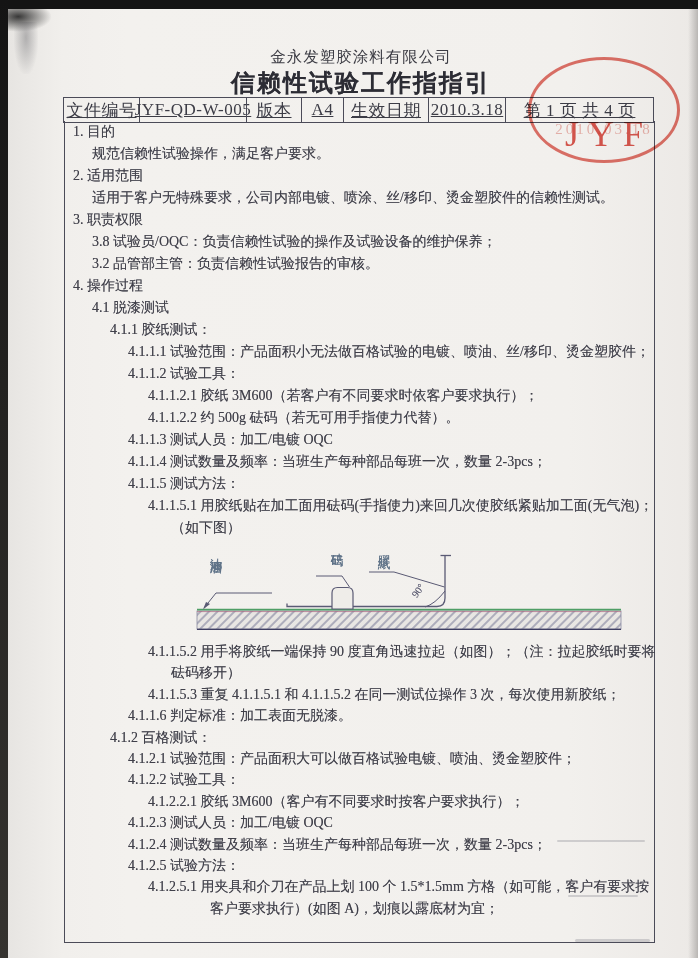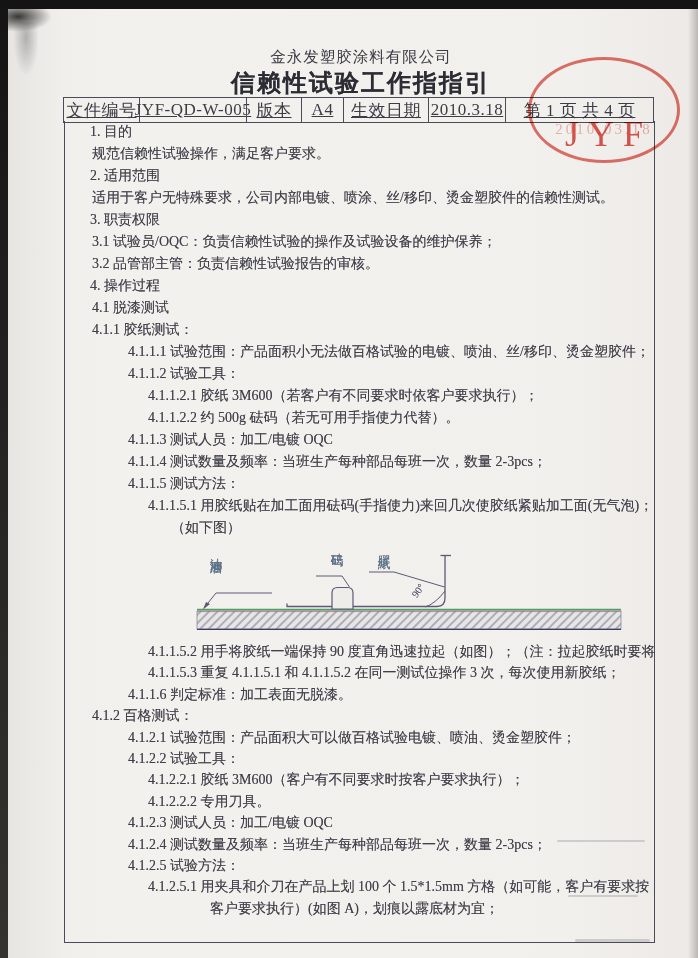--- a/index.html
+++ b/index.html
@@ -28,21 +28,21 @@
               border-left:1.2px solid #4b4b58;white-space:nowrap;letter-spacing:.5px;}
   .meta .cell:first-child{border-left:none;}
   .c0{width:75px}.c1{width:106px}.c2{width:54px}.c3{width:41px}.c4{width:84px}.c5{width:76px}.c6{width:147px}
   
   .frame{position:absolute;left:56px;top:112px;width:589px;height:821px;
          border:1.2px solid #4b4b58;border-top:none;}
   .content{position:absolute;left:56px;top:112px;width:620px;color:#40404a;
            font-size:14px;text-shadow:0 0 .5px rgba(60,60,75,.55);}
   .ln{white-space:nowrap;height:22px;line-height:22px;}
   .after .ln{height:21.4px;line-height:21.4px;}
-  .i0{padding-left:26px}.i1{padding-left:28px}.i2{padding-left:28px}.i3{padding-left:64px}
+  .i0{padding-left:9px}.i1{padding-left:28px}.i2{padding-left:46px}.i3{padding-left:64px}
   .i4{padding-left:84px}.i5{padding-left:107px}.i6{padding-left:146px}
   
   .diagram{position:relative;width:589px;height:92px;margin-top:4px;margin-bottom:6px;}
   .vlabel{position:absolute;writing-mode:vertical-rl;text-orientation:upright;
           font-size:12.5px;letter-spacing:2px;color:#5d7186;line-height:12px;
           text-shadow:0 0 .4px rgba(80,100,130,.6);}
   .angle{position:absolute;left:347px;top:42px;font-size:10px;color:#5a5a74;
          transform:rotate(-55deg);}
   
   .stamp{position:absolute;left:528px;top:57px;width:152px;height:106px;
@@ -77,21 +77,21 @@
 
     <div class="frame"></div>
 
     <div class="content">
       <div id="linesA" class="before">
           <div class="ln i0">1.  目的</div>
           <div class="ln i1">规范信赖性试验操作，满足客户要求。</div>
           <div class="ln i0">2.  适用范围</div>
           <div class="ln i1">适用于客户无特殊要求，公司内部电镀、喷涂、丝/移印、烫金塑胶件的信赖性测试。</div>
           <div class="ln i0">3.  职责权限</div>
-          <div class="ln i1">3.1 试验员/OQC：负责信赖性试验的操作及试验设备的维护保养；</div>
+          <div class="ln i1">3.8 试验员/OQC：负责信赖性试验的操作及试验设备的维护保养；</div>
           <div class="ln i1">3.2 品管部主管：负责信赖性试验报告的审核。</div>
           <div class="ln i0">4.  操作过程</div>
           <div class="ln i1">4.1 脱漆测试</div>
           <div class="ln i2">4.1.1 胶纸测试：</div>
           <div class="ln i3">4.1.1.1 试验范围：产品面积小无法做百格试验的电镀、喷油、丝/移印、烫金塑胶件；</div>
           <div class="ln i3">4.1.1.2 试验工具：</div>
           <div class="ln i4">4.1.1.2.1 胶纸 3M600（若客户有不同要求时依客户要求执行）；</div>
           <div class="ln i4">4.1.1.2.2 约 500g 砝码（若无可用手指使力代替）。</div>
           <div class="ln i3">4.1.1.3 测试人员：加工/电镀 OQC</div>
           <div class="ln i3">4.1.1.4 测试数量及频率：当班生产每种部品每班一次，数量 2-3pcs；</div>
@@ -128,27 +128,27 @@
           <path d="M139,66.5 L146,61 L142,59 Z" fill="#5a5a74"></path>
         </svg>
         <div class="vlabel" style="left:146px;top:5px;">油漆層</div>
         <div class="vlabel" style="left:267px;top:0px;">砝码</div>
         <div class="vlabel" style="left:314px;top:2px;">膠紙</div>
         <div class="angle">90°</div>
       </div>
 
       <div id="linesB" class="after">
           <div class="ln i4">4.1.1.5.2 用手将胶纸一端保持 90 度直角迅速拉起（如图）；（注：拉起胶纸时要将</div>
+          <div class="ln i5">砝码移开）</div>
           <div class="ln i4">4.1.1.5.3 重复 4.1.1.5.1 和 4.1.1.5.2 在同一测试位操作 3 次，每次使用新胶纸；</div>
           <div class="ln i3">4.1.1.6 判定标准：加工表面无脱漆。</div>
           <div class="ln i2">4.1.2 百格测试：</div>
           <div class="ln i3">4.1.2.1 试验范围：产品面积大可以做百格试验电镀、喷油、烫金塑胶件；</div>
           <div class="ln i3">4.1.2.2 试验工具：</div>
           <div class="ln i4">4.1.2.2.1 胶纸 3M600（客户有不同要求时按客户要求执行）；</div>
-          <div class="ln i4">4.1.2.2.2 专用刀具。</div>
           <div class="ln i3">4.1.2.3 测试人员：加工/电镀 OQC</div>
           <div class="ln i3">4.1.2.4 测试数量及频率：当班生产每种部品每班一次，数量 2-3pcs；</div>
           <div class="ln i3">4.1.2.5 试验方法：</div>
           <div class="ln i4">4.1.2.5.1 用夹具和介刀在产品上划 100 个 1.5*1.5mm 方格（如可能，客户有要求按</div>
           <div class="ln i6">客户要求执行）(如图 A)，划痕以露底材为宜；</div>
         </div>
     </div>
 
     <div class="streak" style="left:549px;top:831px;width:88px;"></div>
     <div class="streak" style="left:560px;top:886px;width:70px;"></div>

